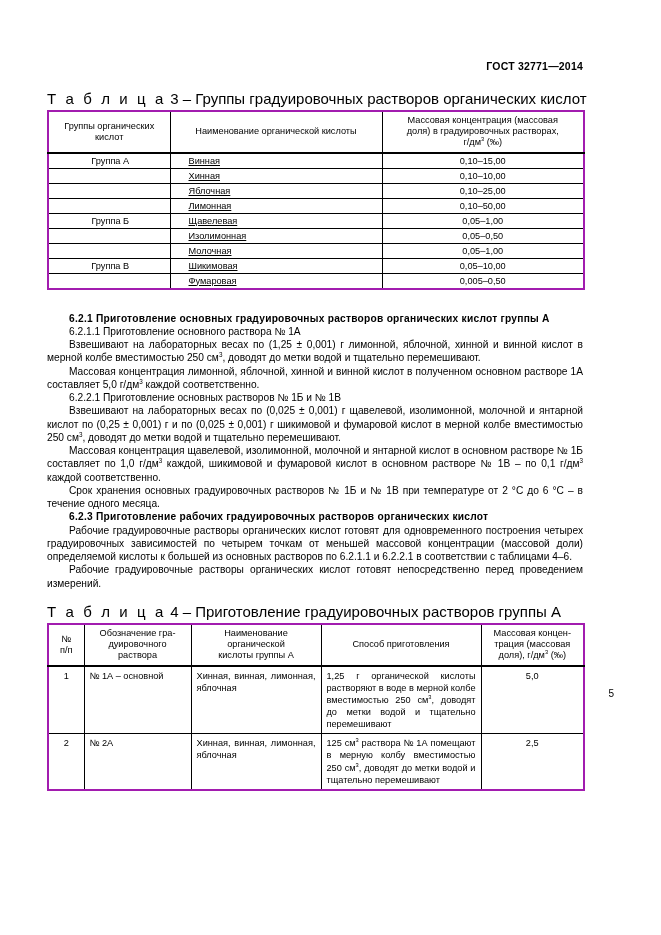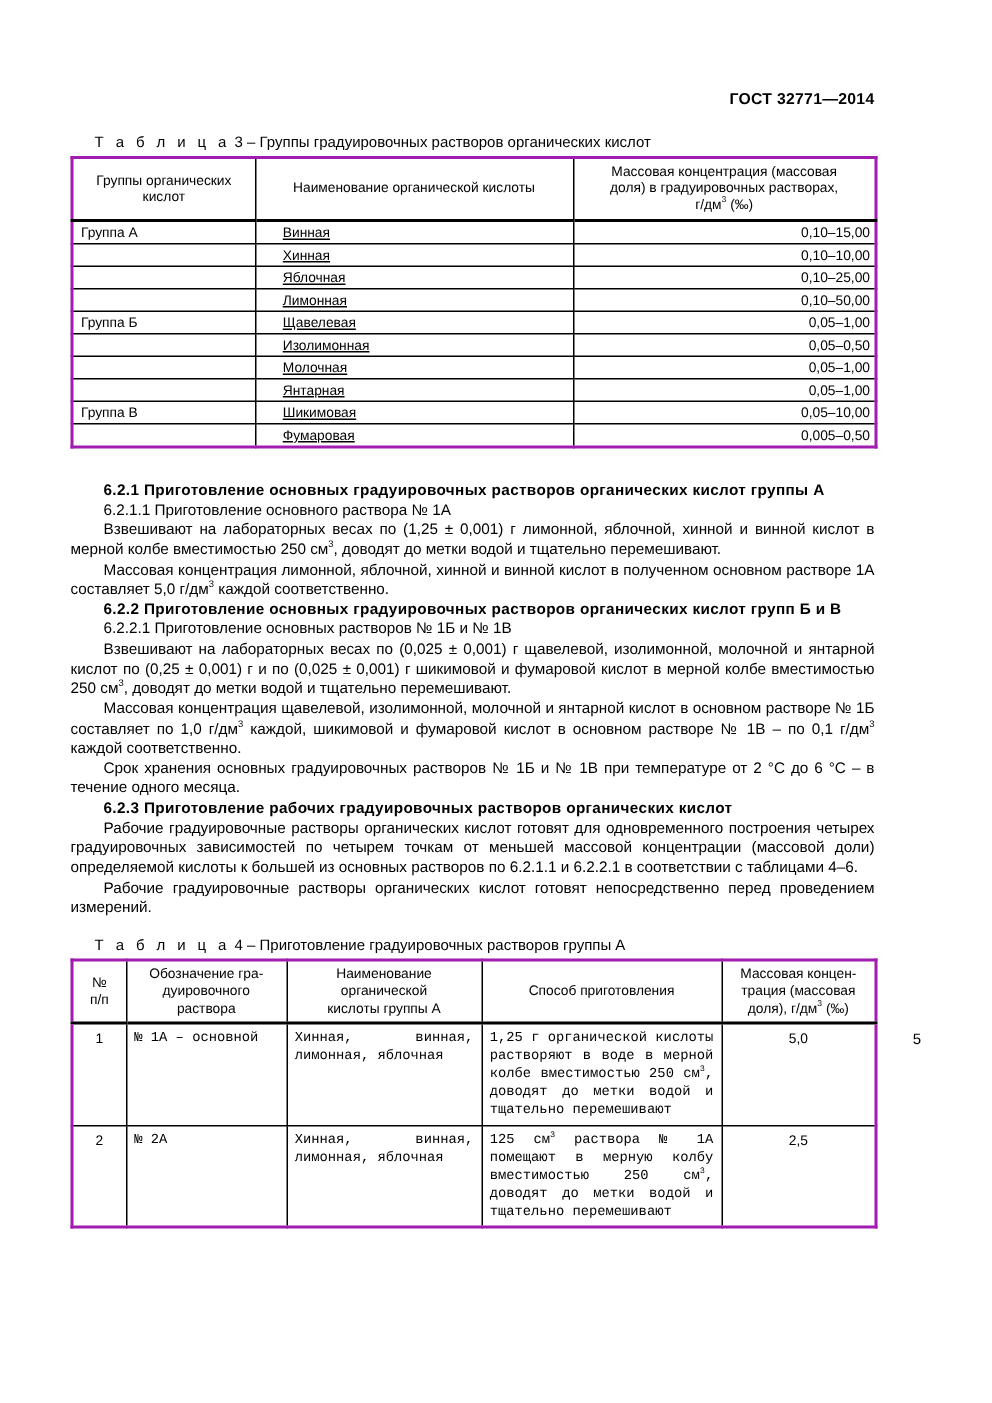--- a/index.html
+++ b/index.html
@@ -34,22 +34,22 @@
   .doc-header {
     text-align: right;
     font-size: 10.5px;
     font-weight: bold;
     letter-spacing: 0.2px;
     margin: 0 0 18px 0;
   }
 
   
   .table-caption {
-    font-size: 10px;
-    margin: 0 0 3px 16px;
+    font-size: 15px;
+    margin: 0 0 3px 0;
     white-space: nowrap;
   }
   .table-caption .spaced {
     letter-spacing: 2.6px;
   }
 
   
   table.gost {
     border-collapse: collapse;
     width: 536px;
@@ -69,35 +69,35 @@
     line-height: 1.22;
     border-bottom-width: 2px;
   }
   table.gost.outer {
     border: 2px solid #a21caf;
   }
   .t3 col.c1 { width: 122px; }
   .t3 col.c2 { width: 212px; }
   .t3 col.c3 { width: 202px; }
 
-  .t3 td.grp { text-align: left; padding-left: 5px; }
+  .t3 td.grp { text-align: center; padding-left: 5px; }
   .t3 td.name { text-align: left; padding-left: 18px; text-decoration: underline; }
-  .t3 td.conc { text-align: right; margin-left: 40px; }
+  .t3 td.conc { text-align: center; margin-left: 40px; }
   .t3 tbody td { height: 14px; line-height: 14px; padding-top: 0; padding-bottom: 0; }
   .t3 tbody tr.groupstart td { border-top: 1.6px solid #000; }
 
   
   .t4 col.c1 { width: 36px; }
   .t4 col.c2 { width: 107px; }
   .t4 col.c3 { width: 130px; }
   .t4 col.c4 { width: 160px; }
   .t4 col.c5 { width: 103px; }
   .t4 tbody td { padding: 3px 5px; line-height: 1.32; }
   .t4 td.num { text-align: center; }
-  .t4 td.just { text-align: justify; text-align-last: left; font-family: Liberation Mono, monospace; }
+  .t4 td.just { text-align: justify; text-align-last: left; }
   .t4 td.ctr { text-align: center; }
 
   
   .body { margin-top: 22px; }
   p.para {
     margin: 0;
     font-size: 10.2px;
     line-height: 1.30;
     text-align: justify;
     text-indent: 22px;
@@ -179,25 +179,20 @@
         <tr>
           <td class="grp"></td>
           <td class="name">Изолимонная</td>
           <td class="conc">0,05–0,50</td>
         </tr>
         <tr>
           <td class="grp"></td>
           <td class="name">Молочная</td>
           <td class="conc">0,05–1,00</td>
         </tr>
-        <tr>
-          <td class="grp"></td>
-          <td class="name">Янтарная</td>
-          <td class="conc">0,05–1,00</td>
-        </tr>
         <tr class="groupstart">
           <td class="grp">Группа В</td>
           <td class="name">Шикимовая</td>
           <td class="conc">0,05–10,00</td>
         </tr>
         <tr>
           <td class="grp"></td>
           <td class="name">Фумаровая</td>
           <td class="conc">0,005–0,50</td>
         </tr>
@@ -207,21 +202,20 @@
     <div class="body">
 
       <p class="para bold">6.2.1 Приготовление основных градуировочных растворов органических кислот группы А</p>
 
       <p class="para">6.2.1.1 Приготовление основного раствора № 1А</p>
 
       <p class="para"><span>Взвешивают на лабораторных весах по (1,25 ± 0,001) г лимонной, яблочной, хинной и винной кислот в  мерной колбе вместимостью 250 см</span><sup>3</sup><span>, доводят до метки водой и тщательно перемешивают.</span></p>
 
       <p class="para"><span>Массовая концентрация лимонной, яблочной, хинной и винной кислот в полученном основном растворе 1А составляет 5,0 г/дм</span><sup>3</sup><span> каждой соответственно.</span></p>
 
-      <p class="para bold">6.2.2 Приготовление основных градуировочных растворов органических кислот групп Б и В</p>
 
       <p class="para">6.2.2.1 Приготовление основных растворов № 1Б и № 1В</p>
 
       <p class="para"><span>Взвешивают на лабораторных весах по (0,025 ± 0,001) г щавелевой,  изолимонной, молочной и янтарной кислот по (0,25 ± 0,001) г и по (0,025 ± 0,001) г шикимовой и фумаровой кислот в мерной колбе вместимостью 250 см</span><sup>3</sup><span>, доводят до метки водой и тщательно перемешивают.</span></p>
 
       <p class="para"><span>Массовая концентрация щавелевой, изолимонной, молочной и янтарной кислот в основном растворе № 1Б составляет по 1,0 г/дм</span><sup>3</sup><span> каждой, шикимовой и фумаровой кислот в основном растворе № 1В – по 0,1 г/дм</span><sup>3</sup><span> каждой соответственно.</span></p>
 
       <p class="para"><span>Срок хранения основных градуировочных растворов № 1Б и № 1В при температуре от 2 </span><span>°С</span><span> до 6 </span><span>°С</span><span> – в течение одного месяца.</span></p>
 
       <p class="para bold">6.2.3 Приготовление рабочих градуировочных растворов органических кислот</p>

